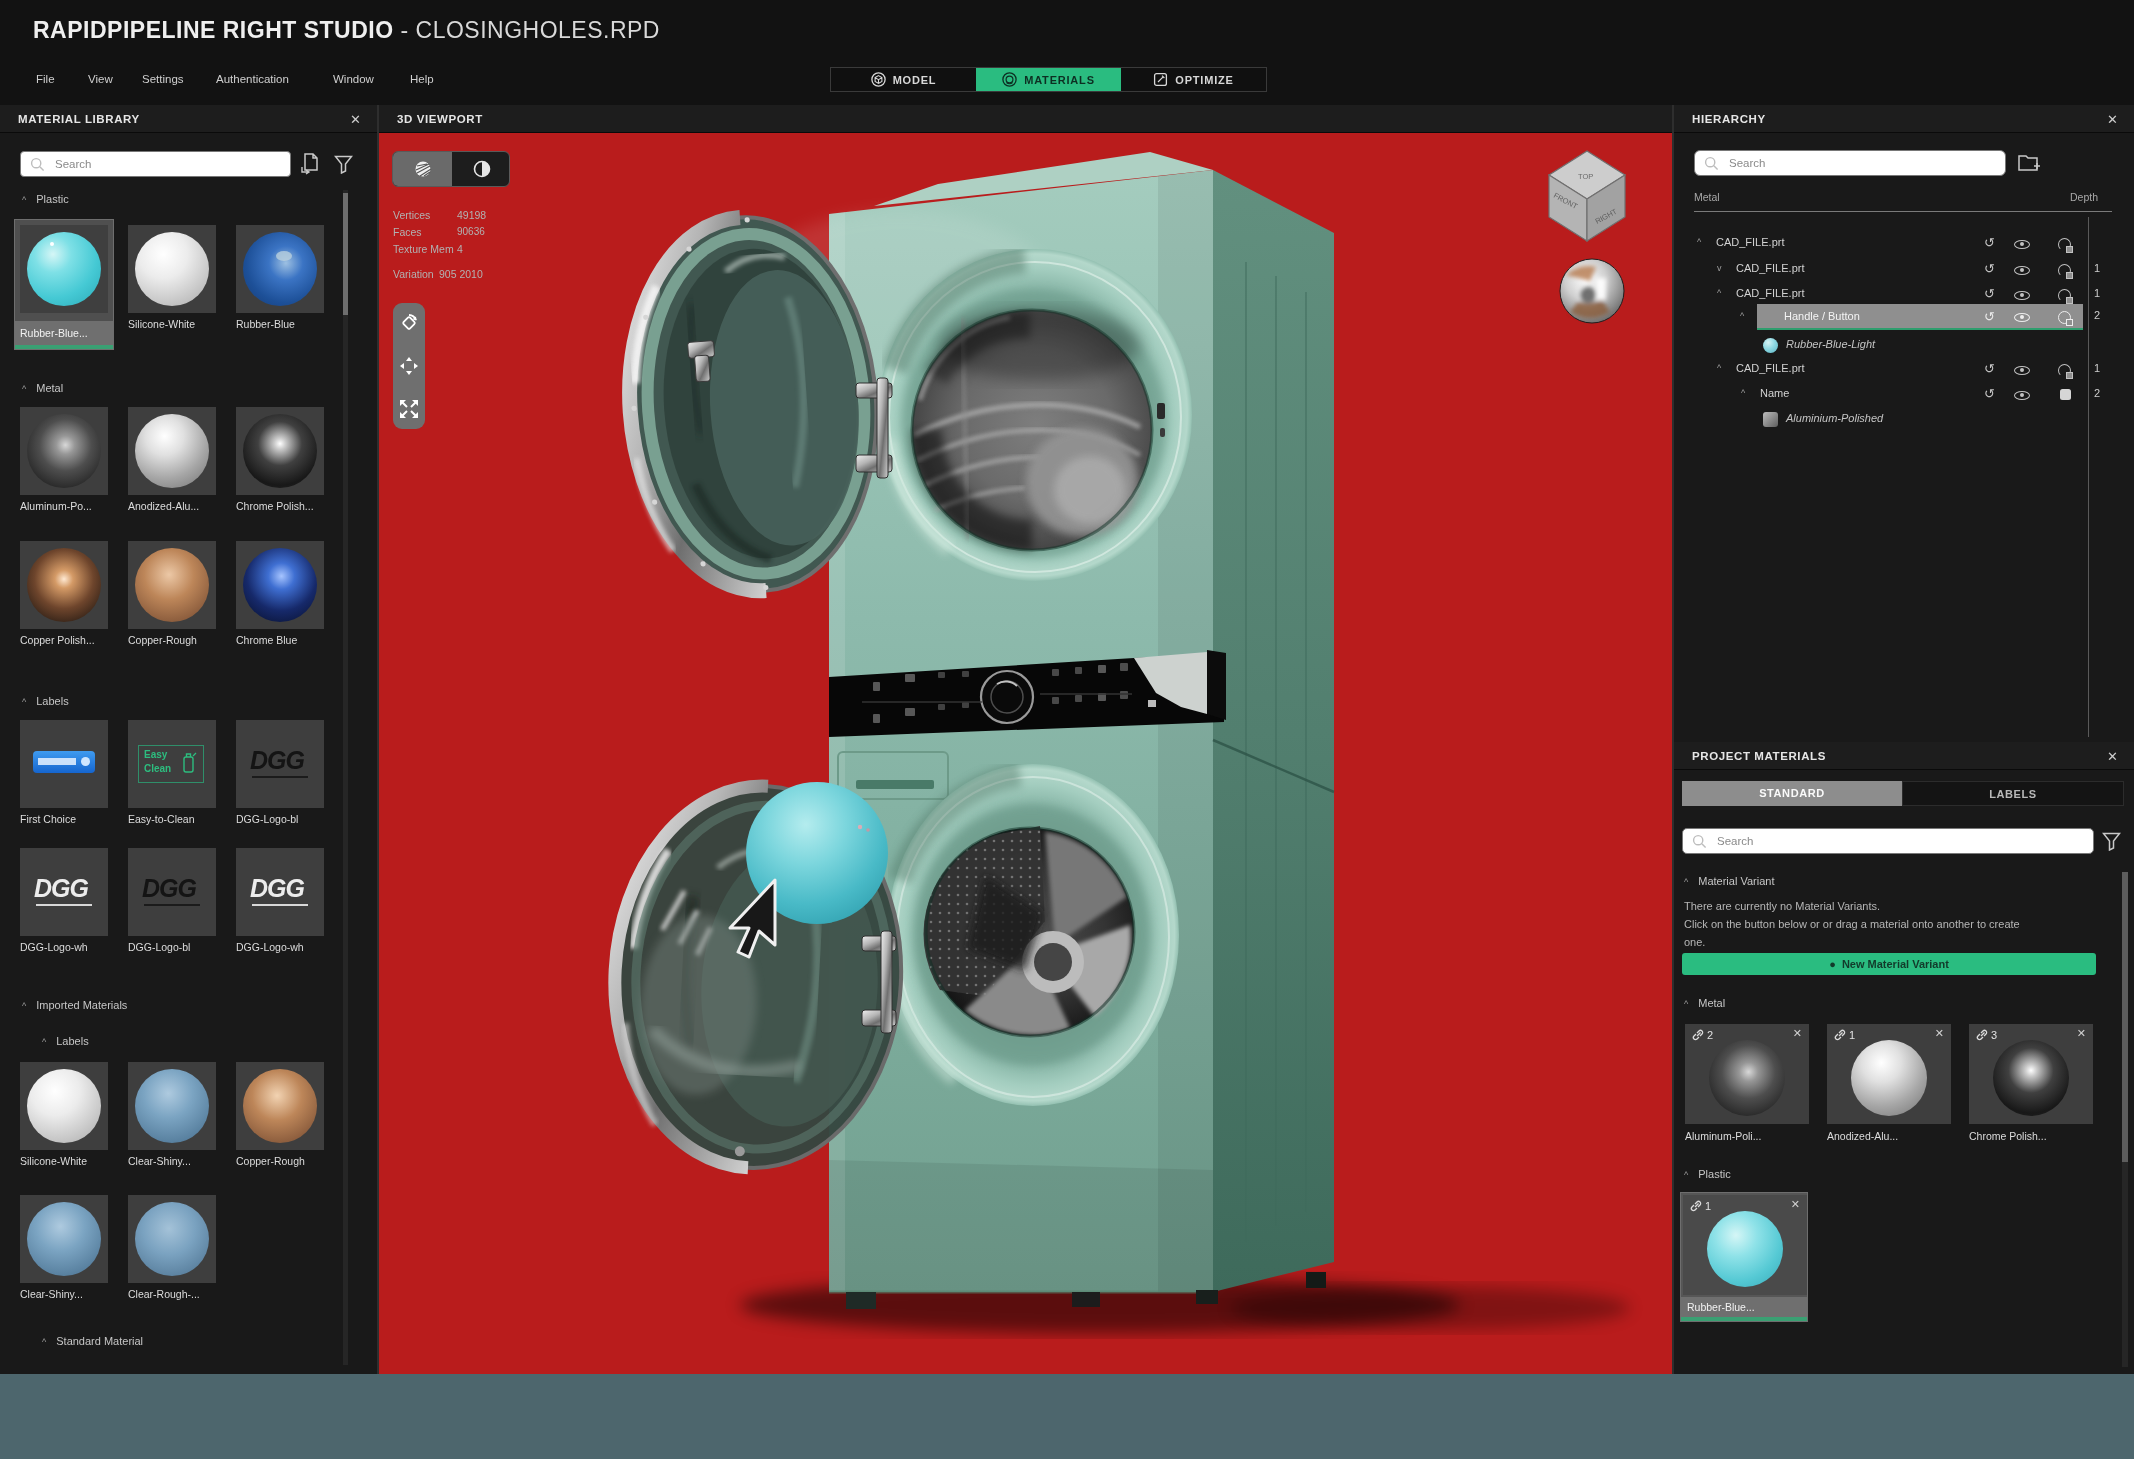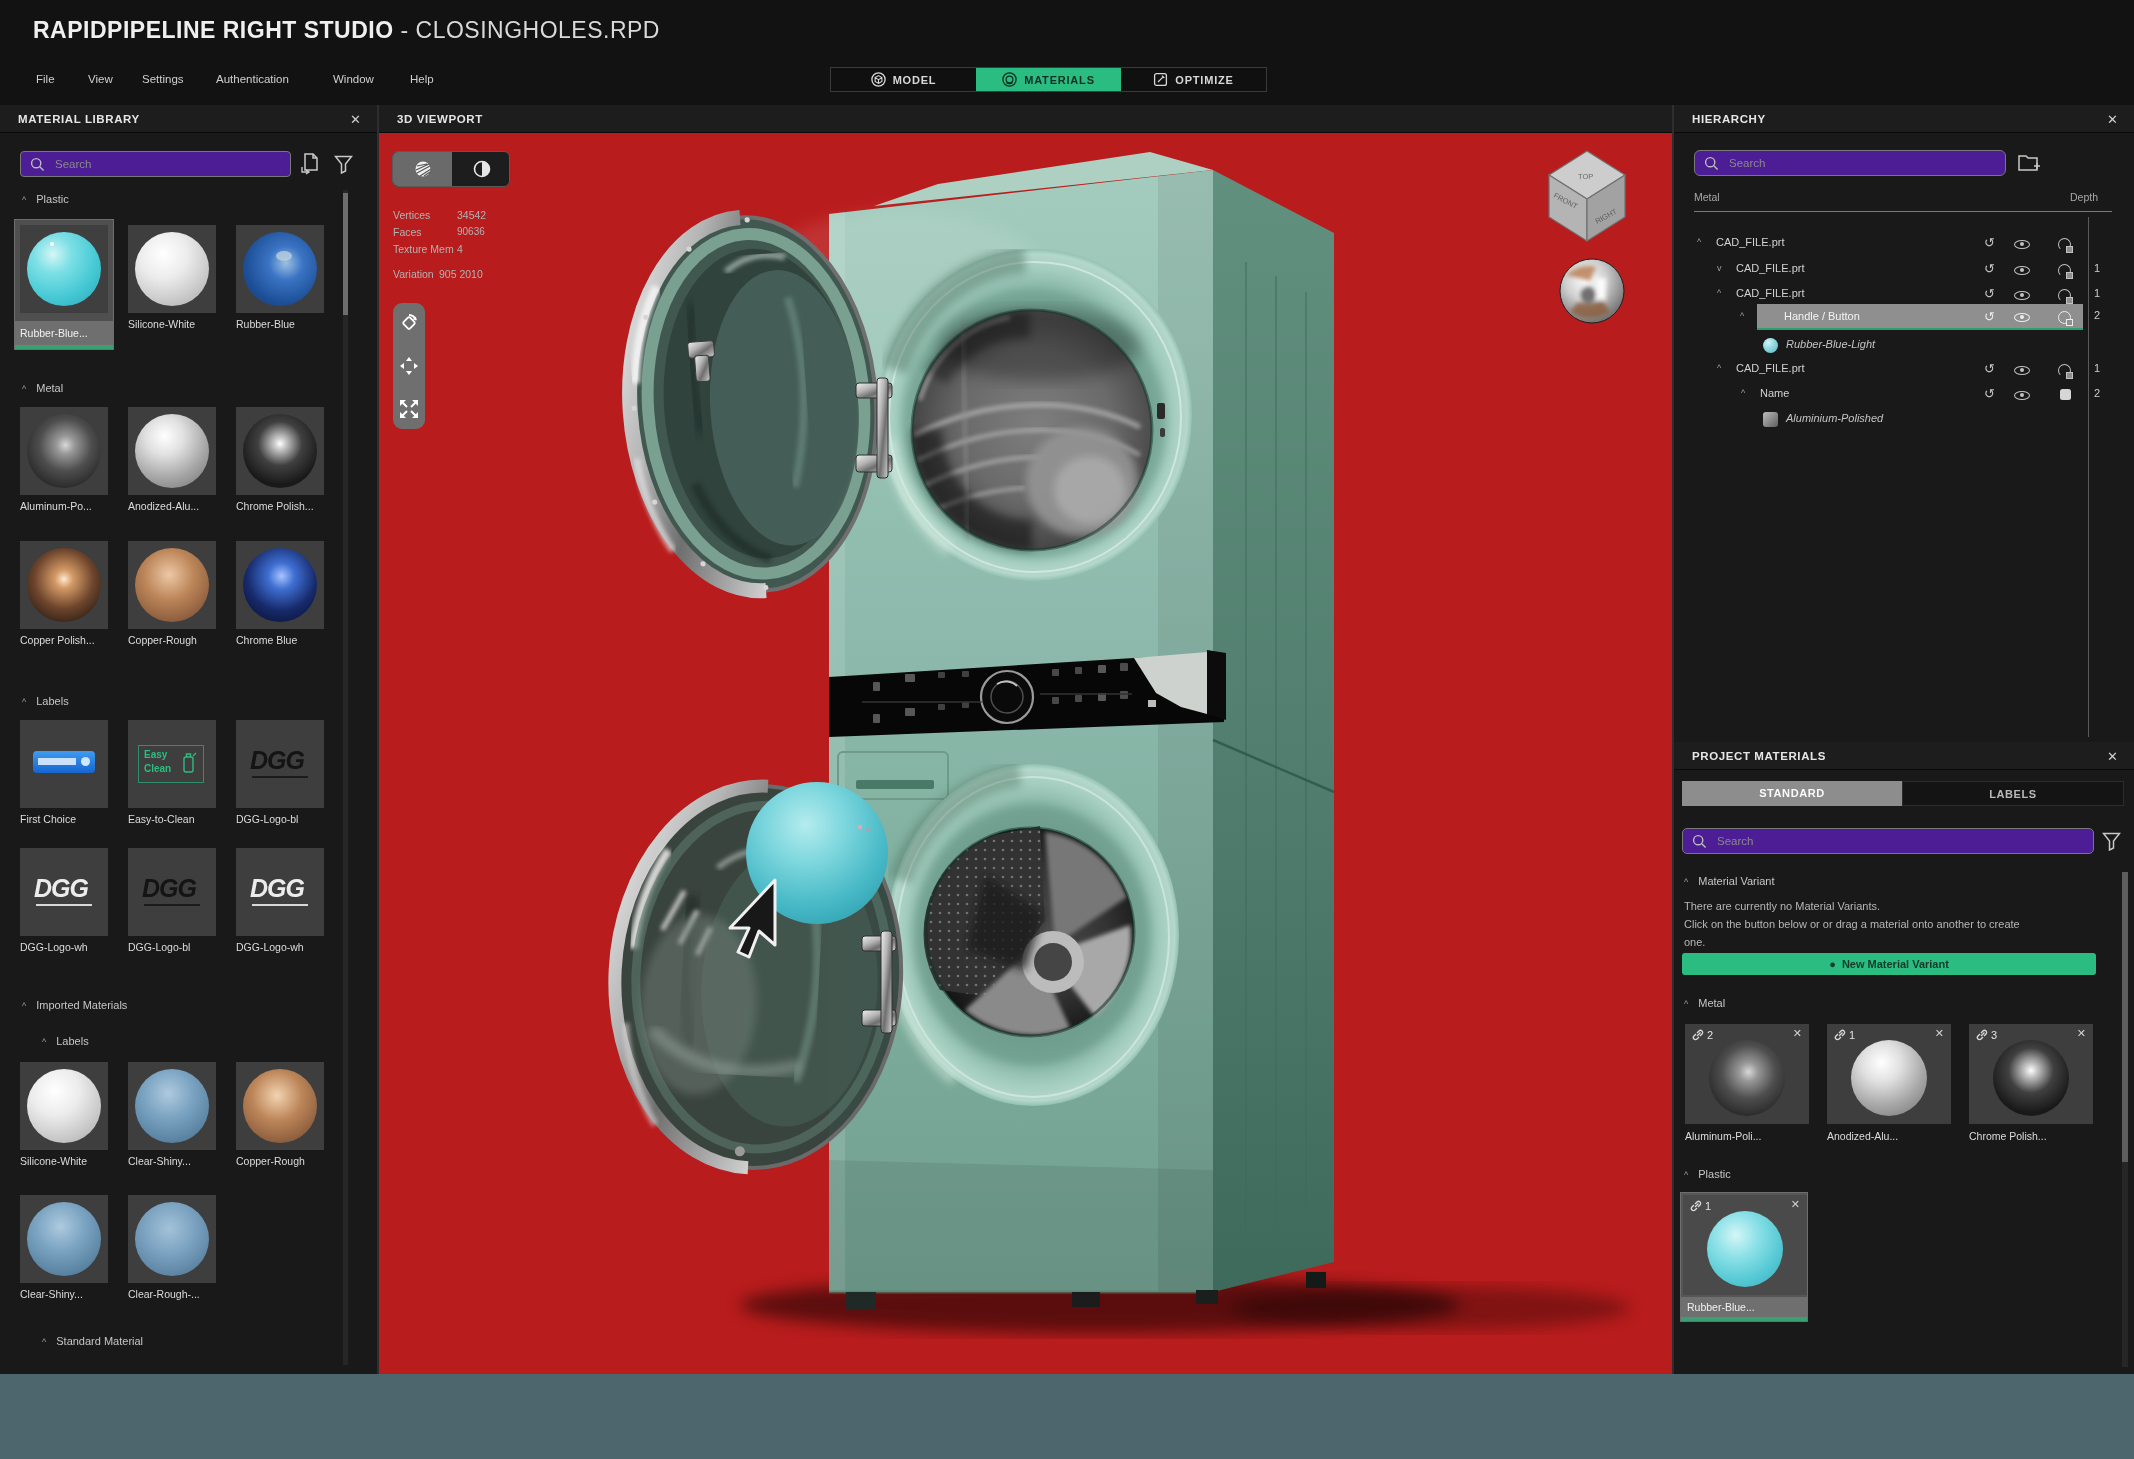--- a/index.html
+++ b/index.html
@@ -20,21 +20,21 @@
   
   .panel { position:absolute; background:#191919; }
   .phead { position:absolute; left:0; top:0; right:0; height:28px; background:#1d1d1d;
     border-bottom:1px solid #0a0a0a; }
   .phead .pt { position:absolute; left:18px; top:8px; font-size:11.5px; font-weight:700;
     letter-spacing:.6px; color:#e6e6e6; }
   .phead .px { position:absolute; right:16px; top:7px; font-size:13px; color:#cfcfcf; }
   .sect { position:absolute; font-size:11px; color:#c6c6c6; }
   .sect .car { color:#9a9a9a; margin-right:10px; font-size:9px; }
   .srch { position:absolute; height:26px; border:1px solid #787878; border-radius:4px;
-    background:#4c1d95; color:#8a8a8a; font-size:11.5px; }
+    background:#ffffff; color:#8a8a8a; font-size:11.5px; }
   .srch .mg { position:absolute; left:9px; top:5px; }
   .srch .ph { position:absolute; left:34px; top:6px; }
   
   .thumb { position:absolute; width:88px; }
   .timg  { width:88px; height:88px; background:#3e3e3e; position:relative; }
   .tlab  { margin-top:5px; font-size:10.5px; color:#dcdcdc; white-space:nowrap;
     overflow:hidden; max-width:92px; }
   .ball  { position:absolute; left:7px; top:7px; width:74px; height:74px; border-radius:50%; }
   
   .hrow { position:absolute; left:0; width:460px; height:26px; }
@@ -521,21 +521,21 @@
       <circle cx="9" cy="9" r="7.5" fill="#f0f0f0"></circle>
       <path d="M3 6 l10 -2 M2 10 l13 -6 M3 13 l13 -7 M6 16 l11 -7 M10 16 l6 -4" stroke="#555" stroke-width="1.2"></path>
     </svg>
     <svg style="position:absolute; left:80px; top:8px;" width="18" height="18" viewBox="0 0 18 18">
       <circle cx="9" cy="9" r="7.5" fill="none" stroke="#e6e6e6" stroke-width="1.6"></circle>
       <path d="M9 1.5 a7.5 7.5 0 0 1 0 15 z" fill="#e6e6e6"></path>
     </svg>
   </div>
 
   <div class="abs" style="left:14px; top:104px; font-size:10.5px; color:#b2b2b2;">Vertices</div>
-  <div class="abs" style="left:78px; top:104px; font-size:10.5px; color:#b2b2b2;">34542</div>
+  <div class="abs" style="left:78px; top:104px; font-size:10.5px; color:#b2b2b2;">49198</div>
   <div class="abs" style="left:14px; top:121px; font-size:10.5px; color:#b2b2b2;">Faces</div>
   <div class="abs" style="left:78px; top:121px; font-size:10px; color:#b2b2b2;">90636</div>
   <div class="abs" style="left:14px; top:138px; font-size:10.5px; color:#b2b2b2;">Texture Mem</div>
   <div class="abs" style="left:78px; top:138px; font-size:10.5px; color:#b2b2b2;">4</div>
   <div class="abs" style="left:14px; top:163px; font-size:10.5px; color:#b2b2b2;">Variation</div>
   <div class="abs" style="left:60px; top:163px; font-size:10.5px; color:#b2b2b2;">905 2010</div>
 
   <div class="abs" style="left:14px; top:198px; width:32px; height:126px; background:#6f6f6f; border-radius:9px;">
     <svg style="position:absolute; left:6px; top:10px;" width="20" height="20" viewBox="0 0 20 20">
       <rect x="5.5" y="5.5" width="9" height="9" rx="1.5" transform="rotate(45 10 10)" fill="none" stroke="#fff" stroke-width="1.8"></rect>

